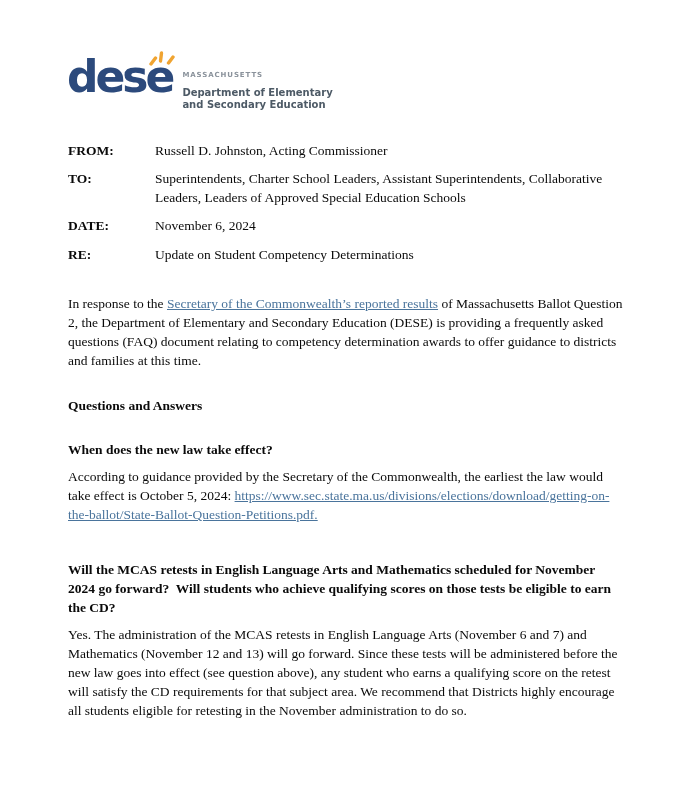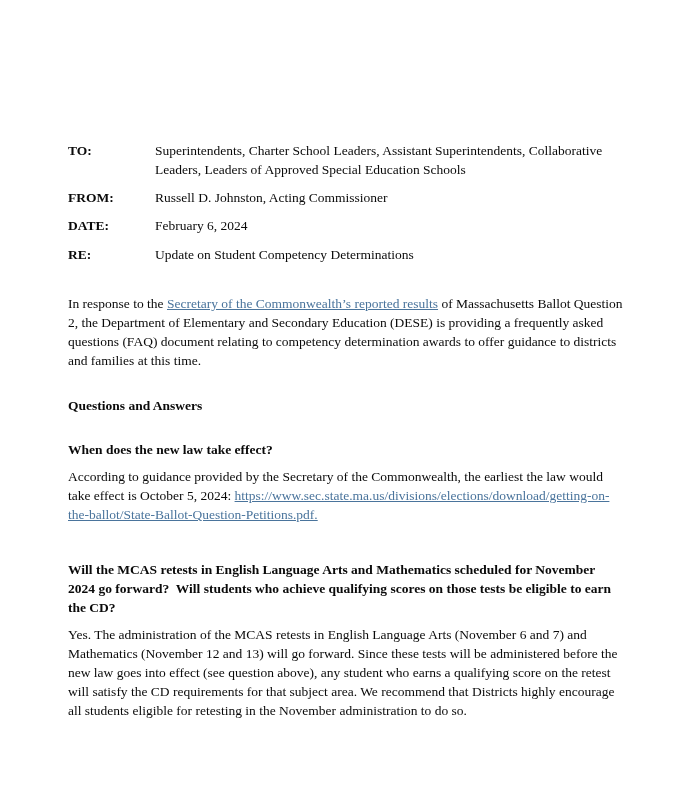--- a/index.html
+++ b/index.html
@@ -93,34 +93,49 @@
   .q1 { margin-top: 25px; }
   .a1 { margin-top: 8px; }
   .q2 { margin-top: 36px; }
   .a2 { margin-top: 8px; }
 </style>
 </head>
 <body>
 
 <div class="page">
 
+  <div class="logo">
+    <div class="wordmark-wrap">
+      <span class="wordmark">dese</span>
+      <svg class="rays" width="27" height="16" viewBox="0 0 27 16">
+        <path d="M3 14 L7.5 8" stroke="#f0a431" stroke-width="3.4" stroke-linecap="round" fill="none"></path>
+        <path d="M12.5 11 L13.5 3" stroke="#f0a431" stroke-width="3.4" stroke-linecap="round" fill="none"></path>
+        <path d="M20.5 13 L25 7" stroke="#f0a431" stroke-width="3.4" stroke-linecap="round" fill="none"></path>
+      </svg>
+    </div>
+    <div class="logo-text">
+      <div class="logo-state">MASSACHUSETTS</div>
+      <div class="logo-dept">Department of Elementary</div>
+      <div class="logo-dept">and Secondary Education</div>
+    </div>
+  </div>
 
   <div class="content">
 
+    <div class="memo-row">
+      <span class="memo-label">FROM:</span>
+      <span class="memo-value">Russell D. Johnston, Acting Commissioner</span>
+    </div>
     <div class="memo-row">
       <span class="memo-label">TO:</span>
       <span class="memo-value">Superintendents, Charter School Leaders, Assistant Superintendents, Collaborative Leaders, Leaders of Approved Special Education Schools</span>
     </div>
     <div class="memo-row">
-      <span class="memo-label">FROM:</span>
-      <span class="memo-value">Russell D. Johnston, Acting Commissioner</span>
-    </div>
-    <div class="memo-row">
       <span class="memo-label">DATE:</span>
-      <span class="memo-value">February 6, 2024</span>
+      <span class="memo-value">November 6, 2024</span>
     </div>
     <div class="memo-row">
       <span class="memo-label">RE:</span>
       <span class="memo-value">Update on Student Competency Determinations</span>
     </div>
 
     <p class="para intro-para"><span>In response to the </span><a class="doc-link">Secretary of the Commonwealth’s reported results</a><span> of Massachusetts Ballot Question 2, the Department of Elementary and Secondary Education (DESE) is providing a frequently asked questions (FAQ) document relating to competency determination awards to offer guidance to districts and families at this time.</span></p>
 
     <div class="qa-heading">Questions and Answers</div>
 

